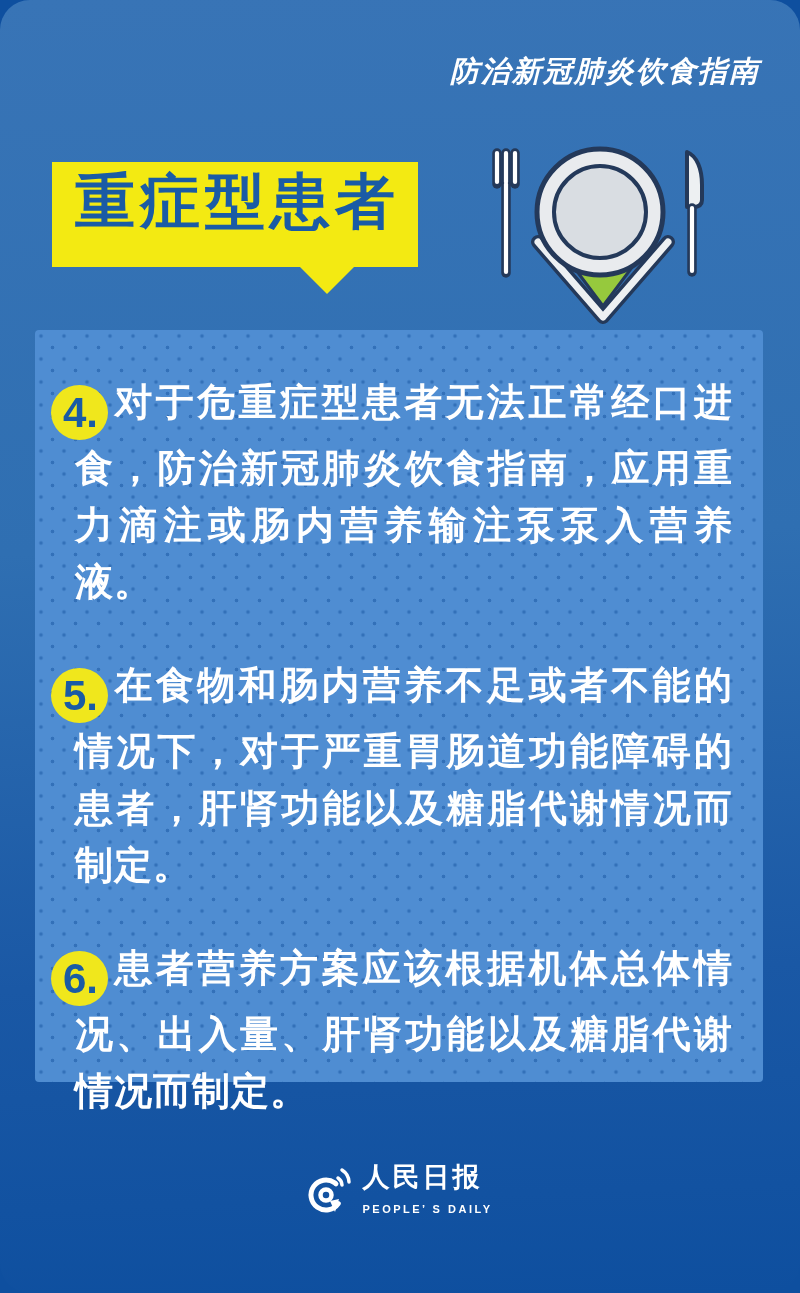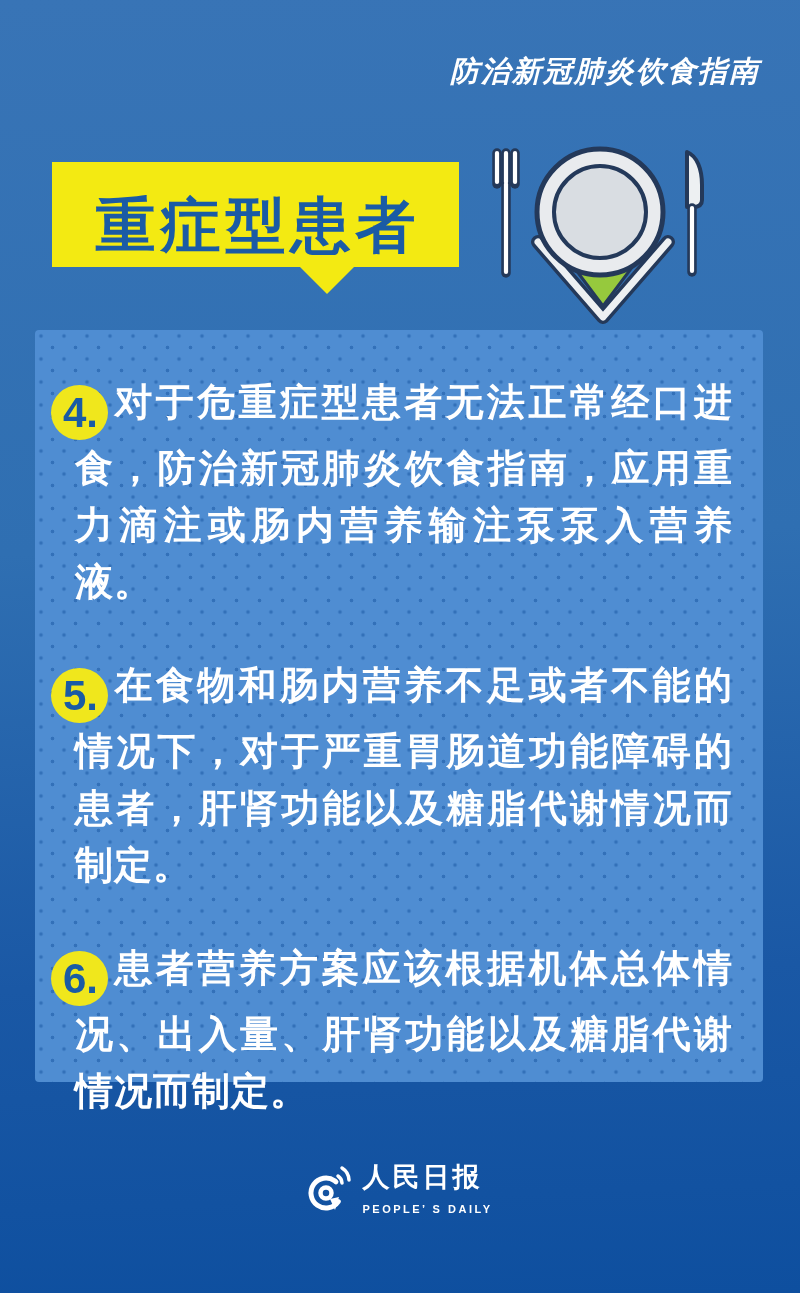--- a/index.html
+++ b/index.html
@@ -2,35 +2,36 @@
 <html lang="zh"><head>
 <meta charset="utf-8">
 <style>
   html,body { margin:0; padding:0; background:#0e4f9f; }
   .poster {
     position:relative;
     width:800px; height:1293px;
     overflow:hidden;
     background:linear-gradient(178deg, #3874b6 0%, #2f6fb2 42%, #1a58a5 75%, #0e4f9f 100%);
     font-family:"Liberation Sans","DejaVu Sans",sans-serif;
+    border-radius:30px;
   }
 
   
   .header-title {
     position:absolute; top:52px; right:40px;
     font-size:29px; font-weight:bold; font-style:italic;
     color:#ffffff; letter-spacing:2px; white-space:nowrap;
   }
 
   
   .banner {
     position:absolute; left:52px; top:162px;
-    width:407px; height:105px;
+    width:366px; height:105px;
     background:#f3ea12;
-    display:flex; align-items:flex-end; justify-content:center;
+    display:flex; align-items:flex-start; justify-content:center;
   }
   .banner::after {
     content:""; position:absolute; top:100%; left:248px;
     width:0; height:0;
     border-left:27px solid transparent;
     border-right:27px solid transparent;
     border-top:27px solid #f3ea12;
   }
   .banner-title {
     font-size:60px; font-weight:900; color:#1a5ba5;
@@ -67,21 +68,21 @@
     background:#f0e71c; color:#1a5ba5;
     font-size:42px; font-weight:bold; letter-spacing:0;
     margin-left:-24px; margin-right:4px;
     vertical-align:-12px;
     box-sizing:border-box; padding-left:2px;
   }
 
   
   .footer-logo {
     position:absolute; left:0; right:0; top:1163px;
-    display:flex; justify-content:center; align-items:flex-start; gap:9px;
+    display:flex; justify-content:center; align-items:flex-end; gap:9px;
   }
   .logo-text { display:flex; flex-direction:column; }
   .logo-cn {
     color:#ffffff; font-size:27px; font-weight:bold;
     letter-spacing:3px; line-height:28px; white-space:nowrap;
   }
   .logo-en {
     color:#ffffff; font-size:11px; font-weight:bold;
     letter-spacing:2.5px; margin-top:12px; white-space:nowrap;
   }

